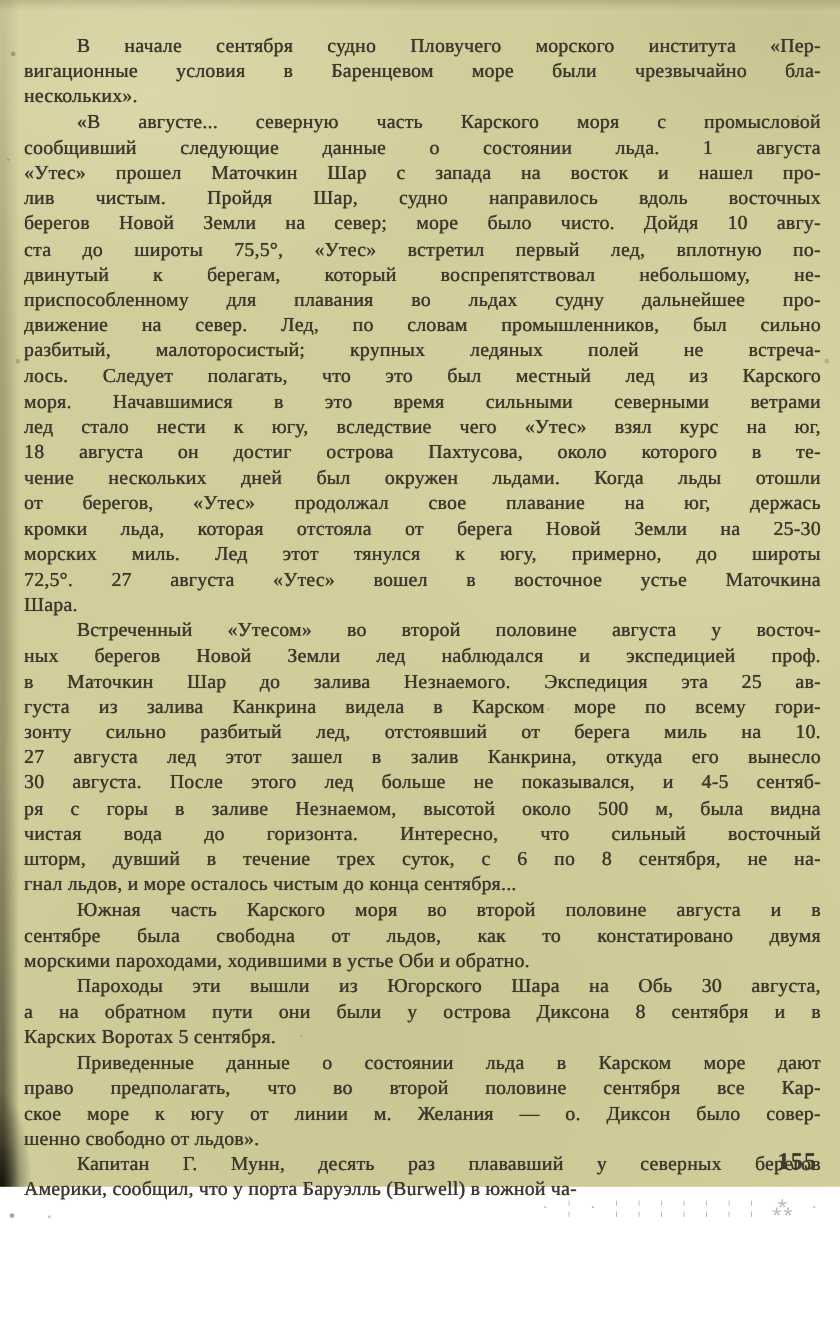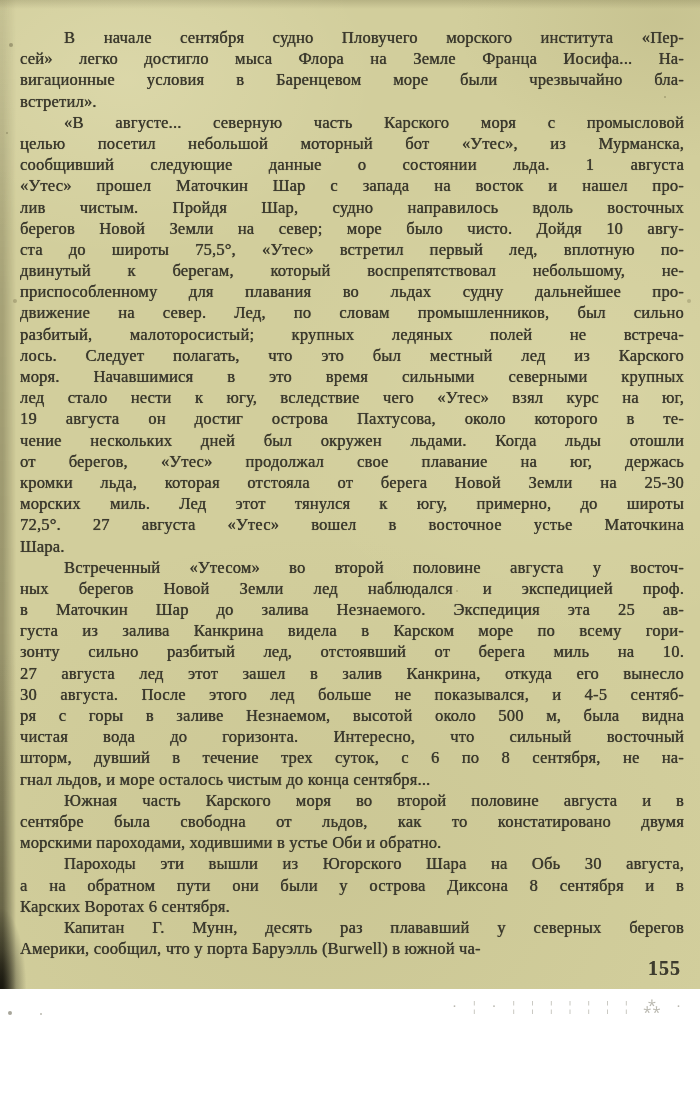--- a/index.html
+++ b/index.html
@@ -106,40 +106,38 @@
 <body>
 
 <div class="page">
   <div class="edge-left"></div>
   <div class="corner-bl"></div>
   <div class="specks"></div>
 
   <div class="page-text" id="paragraphs">
       <div class="paragraph">
         <div class="line first">В начале сентября судно Пловучего морского института «Пер-</div>
-        <div class="line">сей» легко достигло мыса Флора на Земле Франца Иосифа... На-</div>
         <div class="line">вигационные условия в Баренцевом море были чрезвычайно бла-</div>
-        <div class="line last">встретил».</div>
+        <div class="line last">нескольких».</div>
       </div>
       <div class="paragraph">
         <div class="line first">«В августе... северную часть Карского моря с промысловой</div>
-        <div class="line">целью посетил небольшой моторный бот «Утес», из Мурманска,</div>
         <div class="line">сообщивший следующие данные о состоянии льда. 1 августа</div>
         <div class="line">«Утес» прошел Маточкин Шар с запада на восток и нашел про-</div>
         <div class="line">лив чистым. Пройдя Шар, судно направилось вдоль восточных</div>
         <div class="line">берегов Новой Земли на север; море было чисто. Дойдя 10 авгу-</div>
         <div class="line">ста до широты 75,5°, «Утес» встретил первый лед, вплотную по-</div>
         <div class="line">двинутый к берегам, который воспрепятствовал небольшому, не-</div>
         <div class="line">приспособленному для плавания во льдах судну дальнейшее про-</div>
         <div class="line">движение на север. Лед, по словам промышленников, был сильно</div>
         <div class="line">разбитый, малоторосистый; крупных ледяных полей не встреча-</div>
         <div class="line">лось. Следует полагать, что это был местный лед из Карского</div>
-        <div class="line">моря. Начавшимися в это время сильными северными крупных</div>
+        <div class="line">моря. Начавшимися в это время сильными северными ветрами</div>
         <div class="line">лед стало нести к югу, вследствие чего «Утес» взял курс на юг,</div>
-        <div class="line">19 августа он достиг острова Пахтусова, около которого в те-</div>
+        <div class="line">18 августа он достиг острова Пахтусова, около которого в те-</div>
         <div class="line">чение нескольких дней был окружен льдами. Когда льды отошли</div>
         <div class="line">от берегов, «Утес» продолжал свое плавание на юг, держась</div>
         <div class="line">кромки льда, которая отстояла от берега Новой Земли на 25-30</div>
         <div class="line">морских миль. Лед этот тянулся к югу, примерно, до широты</div>
         <div class="line">72,5°. 27 августа «Утес» вошел в восточное устье Маточкина</div>
         <div class="line last">Шара.</div>
       </div>
       <div class="paragraph">
         <div class="line first">Встреченный «Утесом» во второй половине августа у восточ-</div>
         <div class="line">ных берегов Новой Земли лед наблюдался и экспедицией проф.</div>
@@ -154,21 +152,27 @@
         <div class="line last">гнал льдов, и море осталось чистым до конца сентября...</div>
       </div>
       <div class="paragraph">
         <div class="line first">Южная часть Карского моря во второй половине августа и в</div>
         <div class="line">сентябре была свободна от льдов, как то констатировано двумя</div>
         <div class="line last">морскими пароходами, ходившими в устье Оби и обратно.</div>
       </div>
       <div class="paragraph">
         <div class="line first">Пароходы эти вышли из Югорского Шара на Обь 30 августа,</div>
         <div class="line">а на обратном пути они были у острова Диксона 8 сентября и в</div>
-        <div class="line last">Карских Воротах 6 сентября.</div>
+        <div class="line last">Карских Воротах 5 сентября.</div>
+      </div>
+      <div class="paragraph">
+        <div class="line first">Приведенные данные о состоянии льда в Карском море дают</div>
+        <div class="line">право предполагать, что во второй половине сентября все Кар-</div>
+        <div class="line">ское море к югу от линии м. Желания — о. Диксон было совер-</div>
+        <div class="line last">шенно свободно от льдов».</div>
       </div>
       <div class="paragraph">
         <div class="line first">Капитан Г. Мунн, десять раз плававший у северных берегов</div>
         <div class="line last">Америки, сообщил, что у порта Баруэлль (Burwell) в южной ча-</div>
       </div>
     </div>
 
   <div class="ink-marks">· ¦ ·  ¦ ¦ ¦   ¦ ¦ ¦   ¦ ⁂ ·</div>
   <div class="page-number">155</div>
 </div>

